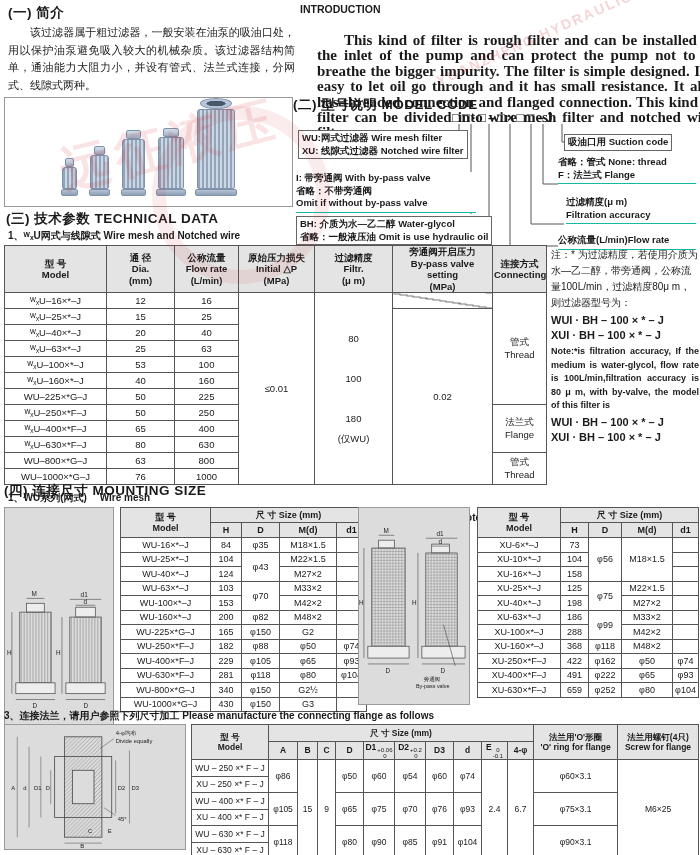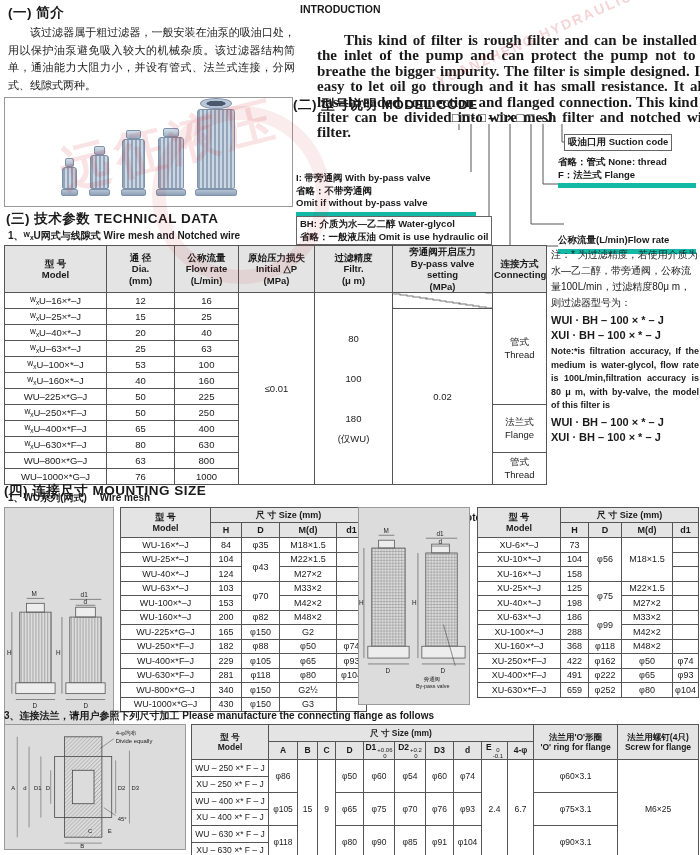--- a/index.html
+++ b/index.html
@@ -33,21 +33,21 @@
   .wm1{left:58px;top:112px;font-size:50px;color:rgba(205,40,45,.13);transform:rotate(-14deg);letter-spacing:6px;}
   .wm2{left:428px;top:30px;font-size:14px;color:rgba(205,40,45,.20);transform:rotate(-24deg);letter-spacing:2px;}
   .wm-ring{position:absolute;left:152px;top:106px;width:150px;height:150px;border-radius:50%;
            border:14px solid rgba(205,40,45,.09);pointer-events:none;z-index:6;}
   
   .mc{left:296px;top:94px;width:404px;height:160px;}
   .mc-code{position:absolute;left:156px;top:16px;font-size:13px;letter-spacing:2px;font-weight:bold;}
   .mc-lines{position:absolute;left:0;top:0;width:404px;height:160px;}
   .mcg{position:absolute;font-size:9.5px;font-weight:bold;line-height:12.5px;background:#fff;}
   .boxed{border:1px solid #666;padding:1px 3px;}
-  .uline{border-bottom:5px solid #14b8a6;padding:0 2px 2px 0;}
+  .uline{border-bottom:1px solid #14b8a6;padding:0 2px 2px 0;}
   .g1{left:2px;top:36px;}
   .g2{left:0;top:78px;width:178px;}
   .g3{left:0;top:122px;}
   .g4{left:268px;top:40px;}
   .g5{left:262px;top:62px;width:136px;}
   .g6{left:270px;top:102px;width:128px;}
   .g7{left:262px;top:140px;width:136px;}
   
   table.t{position:absolute;border-collapse:collapse;table-layout:fixed;background:#fff;}
   .t th,.t td{border:1px solid #555;text-align:center;vertical-align:middle;
@@ -129,35 +129,43 @@
         <path d="M163 30 V36"></path>
         <path d="M175 30 V120"></path>
         <path d="M193 30 V122"></path>
         <path d="M214 30 V152 H262"></path>
         <path d="M235 30 V130 H268"></path>
         <path d="M247 30 V90 H262"></path>
         <path d="M266 30 V48 H268"></path>
       </g>
     </svg>
     <div class="mc-code">□□·□–□×□□–J</div>
+    <div class="mcg g1 boxed">
+      <div>WU:网式过滤器  Wire mesh filter</div>
+      <div>XU: 线隙式过滤器  Notched wire filter</div>
+    </div>
     <div class="mcg g2 uline">
       <div>I: 带旁通阀  With by-pass valve</div>
       <div>省略：不带旁通阀</div>
       <div>Omit if without by-pass valve</div>
     </div>
     <div class="mcg g3 boxed">
       <div>BH: 介质为水—乙二醇  Water-glycol</div>
       <div>省略：一般液压油  Omit is use hydraulic oil</div>
     </div>
     <div class="mcg g4 boxed">
       <div>吸油口用  Suction code</div>
     </div>
     <div class="mcg g5 uline">
       <div>省略：管式 None: thread</div>
       <div>F：法兰式 Flange</div>
+    </div>
+    <div class="mcg g6 uline">
+      <div>过滤精度(μ m)</div>
+      <div>Filtration accuracy</div>
     </div>
     <div class="mcg g7 uline">
       <div>公称流量(L/min)Flow rate</div>
     </div>
   </div>
 
   <div class="abs h-big" style="left:6px;top:210px;">(三) 技术参数 TECHNICAL DATA</div>
   <div class="abs h-sub" style="left:8px;top:229px;">1、ᵂₓU网式与线隙式  Wire mesh and Notched wire</div>
 
   <table class="t tech">

